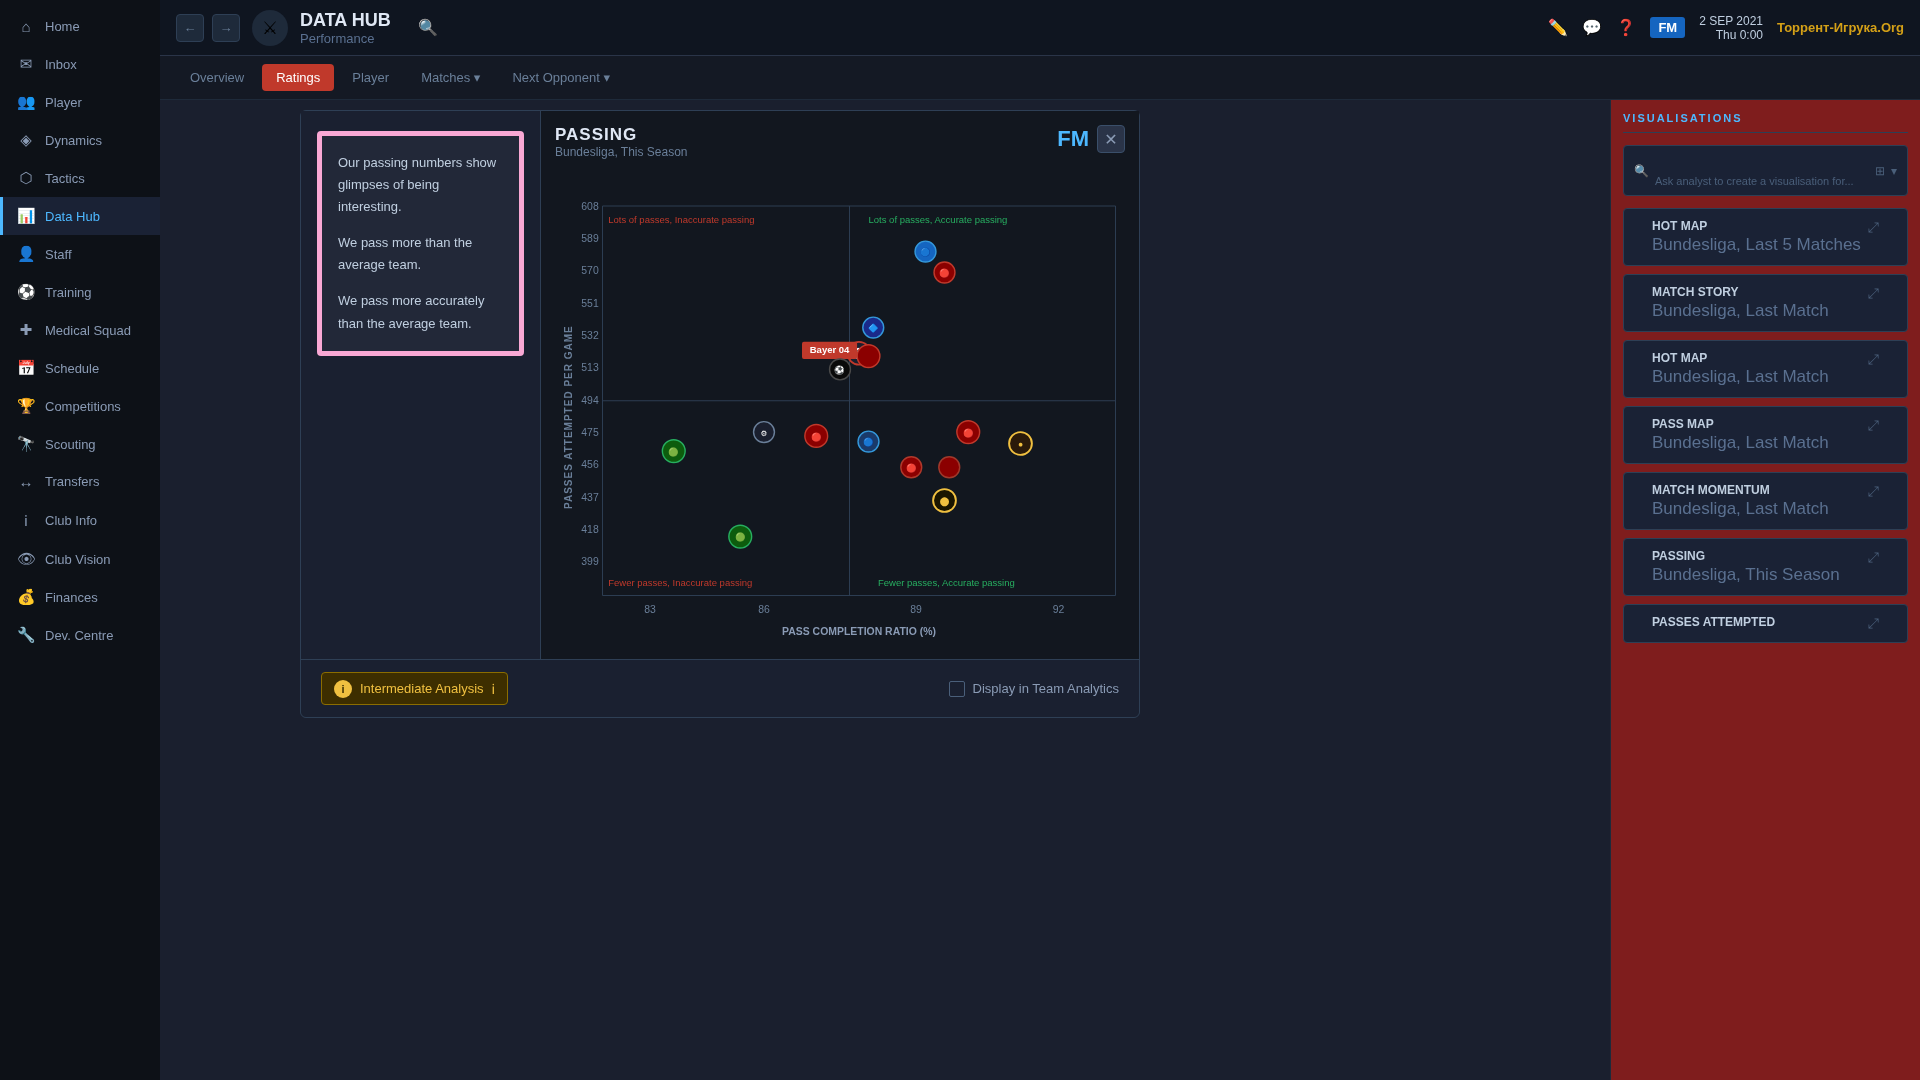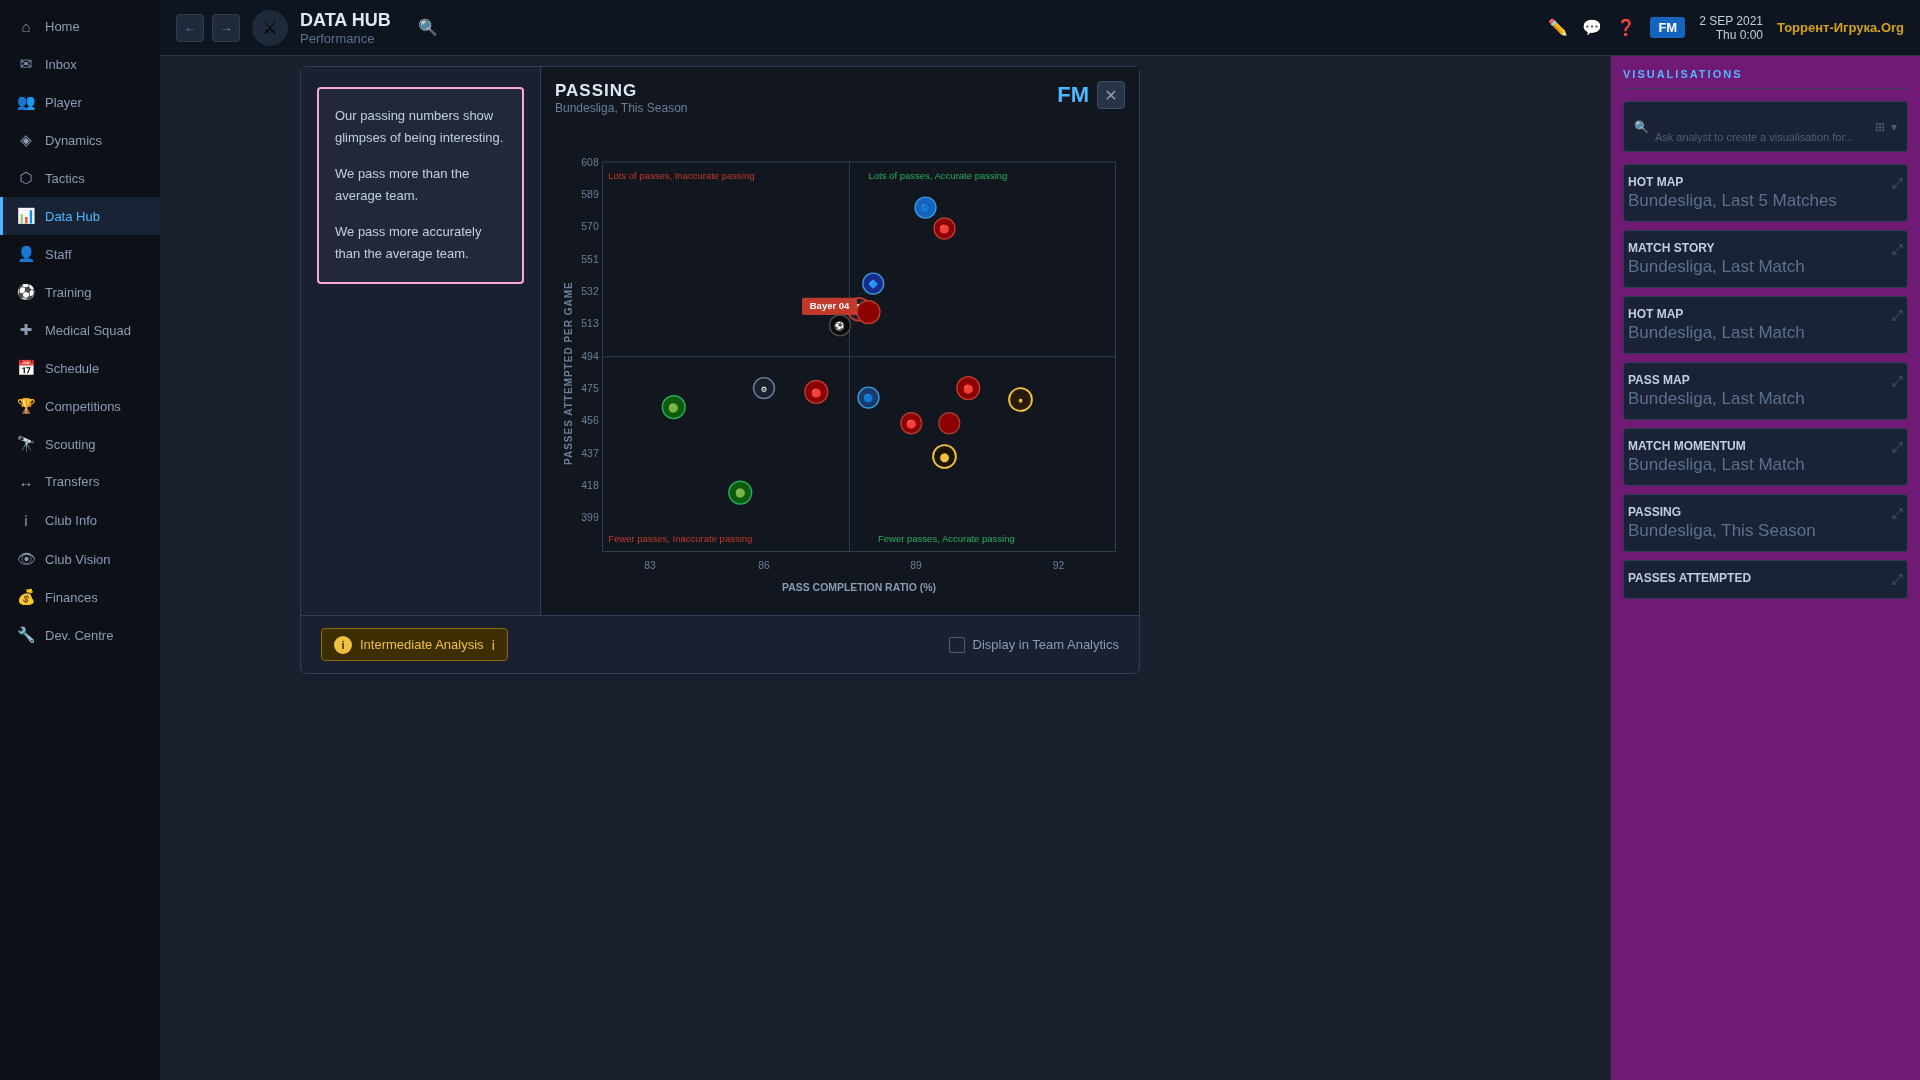--- a/index.html
+++ b/index.html
@@ -127,21 +127,21 @@
       top: 10px;
       width: 840px;
       background: #1e2535;
       border: 1px solid #2e3f55;
       border-radius: 6px;
       z-index: 50;
       padding: 0;
     }
     .analysis-text-box {
       background: rgba(255,255,255,0.04);
-      border: 2px solid #f9a8d4;
+      border: 5px solid #f9a8d4;
       border-radius: 4px;
       padding: 16px;
       color: #c0cfe0;
       font-size: 13px;
       line-height: 1.7;
       margin-bottom: 0;
     }
     .chart-title-row {
       display: flex;
       justify-content: space-between;
@@ -207,41 +207,41 @@
       background: transparent;
       border-radius: 2px;
     }
 
     
     .right-panel {
       position: absolute;
       right: 0;
       top: 0;
       width: 310px;
-      background: #701a75;
+      background: #7f1d1d;
       height: 100%;
       border-left: 1px solid #1e2a3a;
       padding: 12px;
       overflow-y: auto;
     }
     .right-panel-header {
       color: #4db8ff;
       font-size: 11px;
       font-weight: bold;
       letter-spacing: 2px;
       margin-bottom: 12px;
       padding-bottom: 8px;
       border-bottom: 1px solid #2e3f55;
     }
     .viz-card {
       background: #1a2235;
       border: 1px solid #2e3f55;
       border-radius: 4px;
       margin-bottom: 8px;
-      padding: 10px 4px;
+      padding: 10px 28px;
       cursor: pointer;
       display: flex;
       justify-content: space-between;
       align-items: flex-start;
     }
     .viz-card-title { color: #c0cfe0; font-size: 12px; font-weight: bold; margin-bottom: 2px; }
     .viz-card-sub { color: #5a7090; font-size: 17px; }
     .viz-expand { color: #4a5f7a; font-size: 14px; }
   </style>
 </head>
@@ -339,20 +339,27 @@
       <span style="font-size:16px;">❓</span>
       <span class="fm-logo">FM</span>
       <div class="date-display">
         <div>2 SEP 2021</div>
         <div>Thu 0:00</div>
       </div>
       <span class="watermark">Торрент-Игрука.Org</span>
     </div>
   </div>
 
+  <div class="subnav">
+    <div class="subnav-item">Overview</div>
+    <div class="subnav-item active">Ratings</div>
+    <div class="subnav-item">Player</div>
+    <div class="subnav-item">Matches ▾</div>
+    <div class="subnav-item">Next Opponent ▾</div>
+  </div>
 
   <div class="content-area">
 
 
     <div class="chart-modal">
 
       <div style="display:flex;">
 
         <div style="width:240px;min-width:240px;padding:20px 16px;background:#1a2030;border-right:1px solid #2e3f55;">
           <div class="analysis-text-box">

